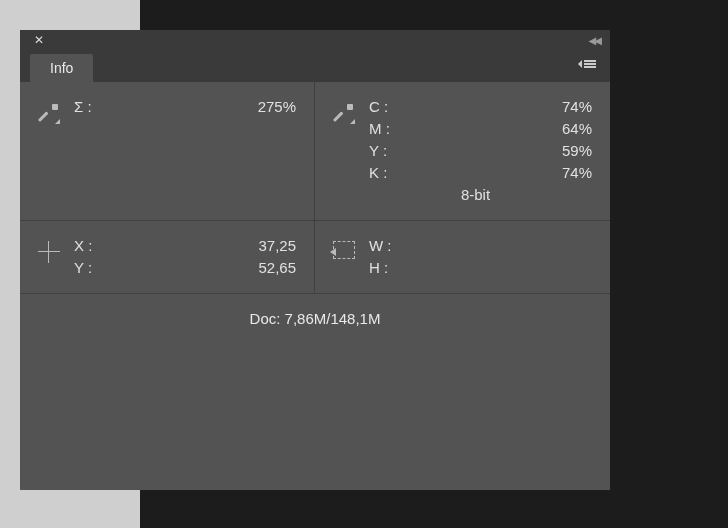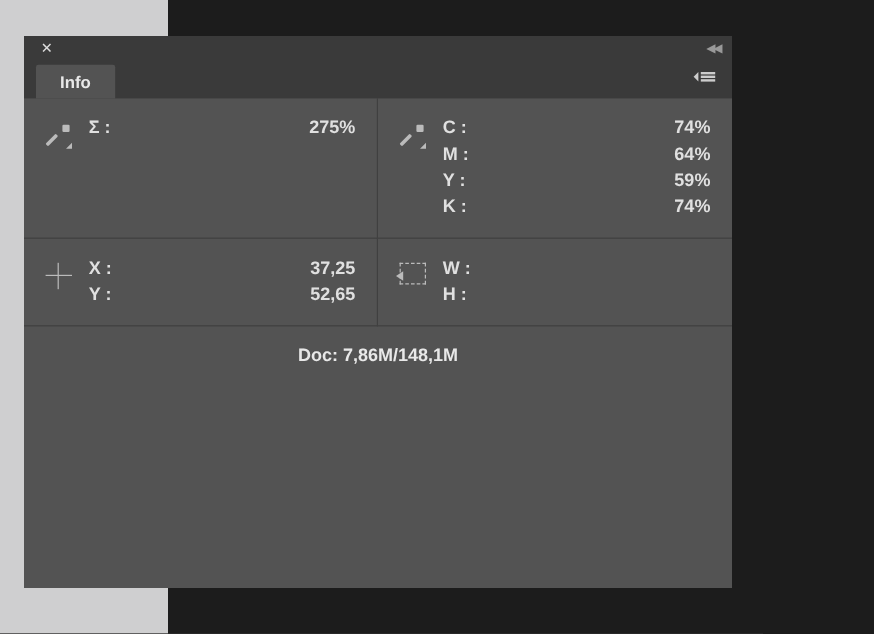--- a/index.html
+++ b/index.html
@@ -57,21 +57,20 @@
       color: #999;
       font-size: 10px;
       letter-spacing: -2px;
       cursor: pointer;
     }
     
     .panel-body {
       background: #535353;
       height: 440px;
       position: relative;
-      font-weight: bold;
     }
     
     .tab-row {
       height: 32px;
       background: #3a3a3a;
       display: flex;
       align-items: stretch;
       position: relative;
     }
     
@@ -294,20 +293,21 @@
             <div class="row">
               <span class="lbl">Y :</span>
               <span class="val">59%</span>
             </div>
             <div class="row">
               <span class="lbl">K :</span>
               <span class="val">74%</span>
             </div>
           </div>
         </div>
+        <div class="bit-row">8-bit</div>
       </div>
 
       <div class="cell left">
         <div class="cell-inner">
           <div class="icon-col">
             <div class="crosshair"></div>
           </div>
           <div class="rows">
             <div class="row">
               <span class="lbl">X :</span>

